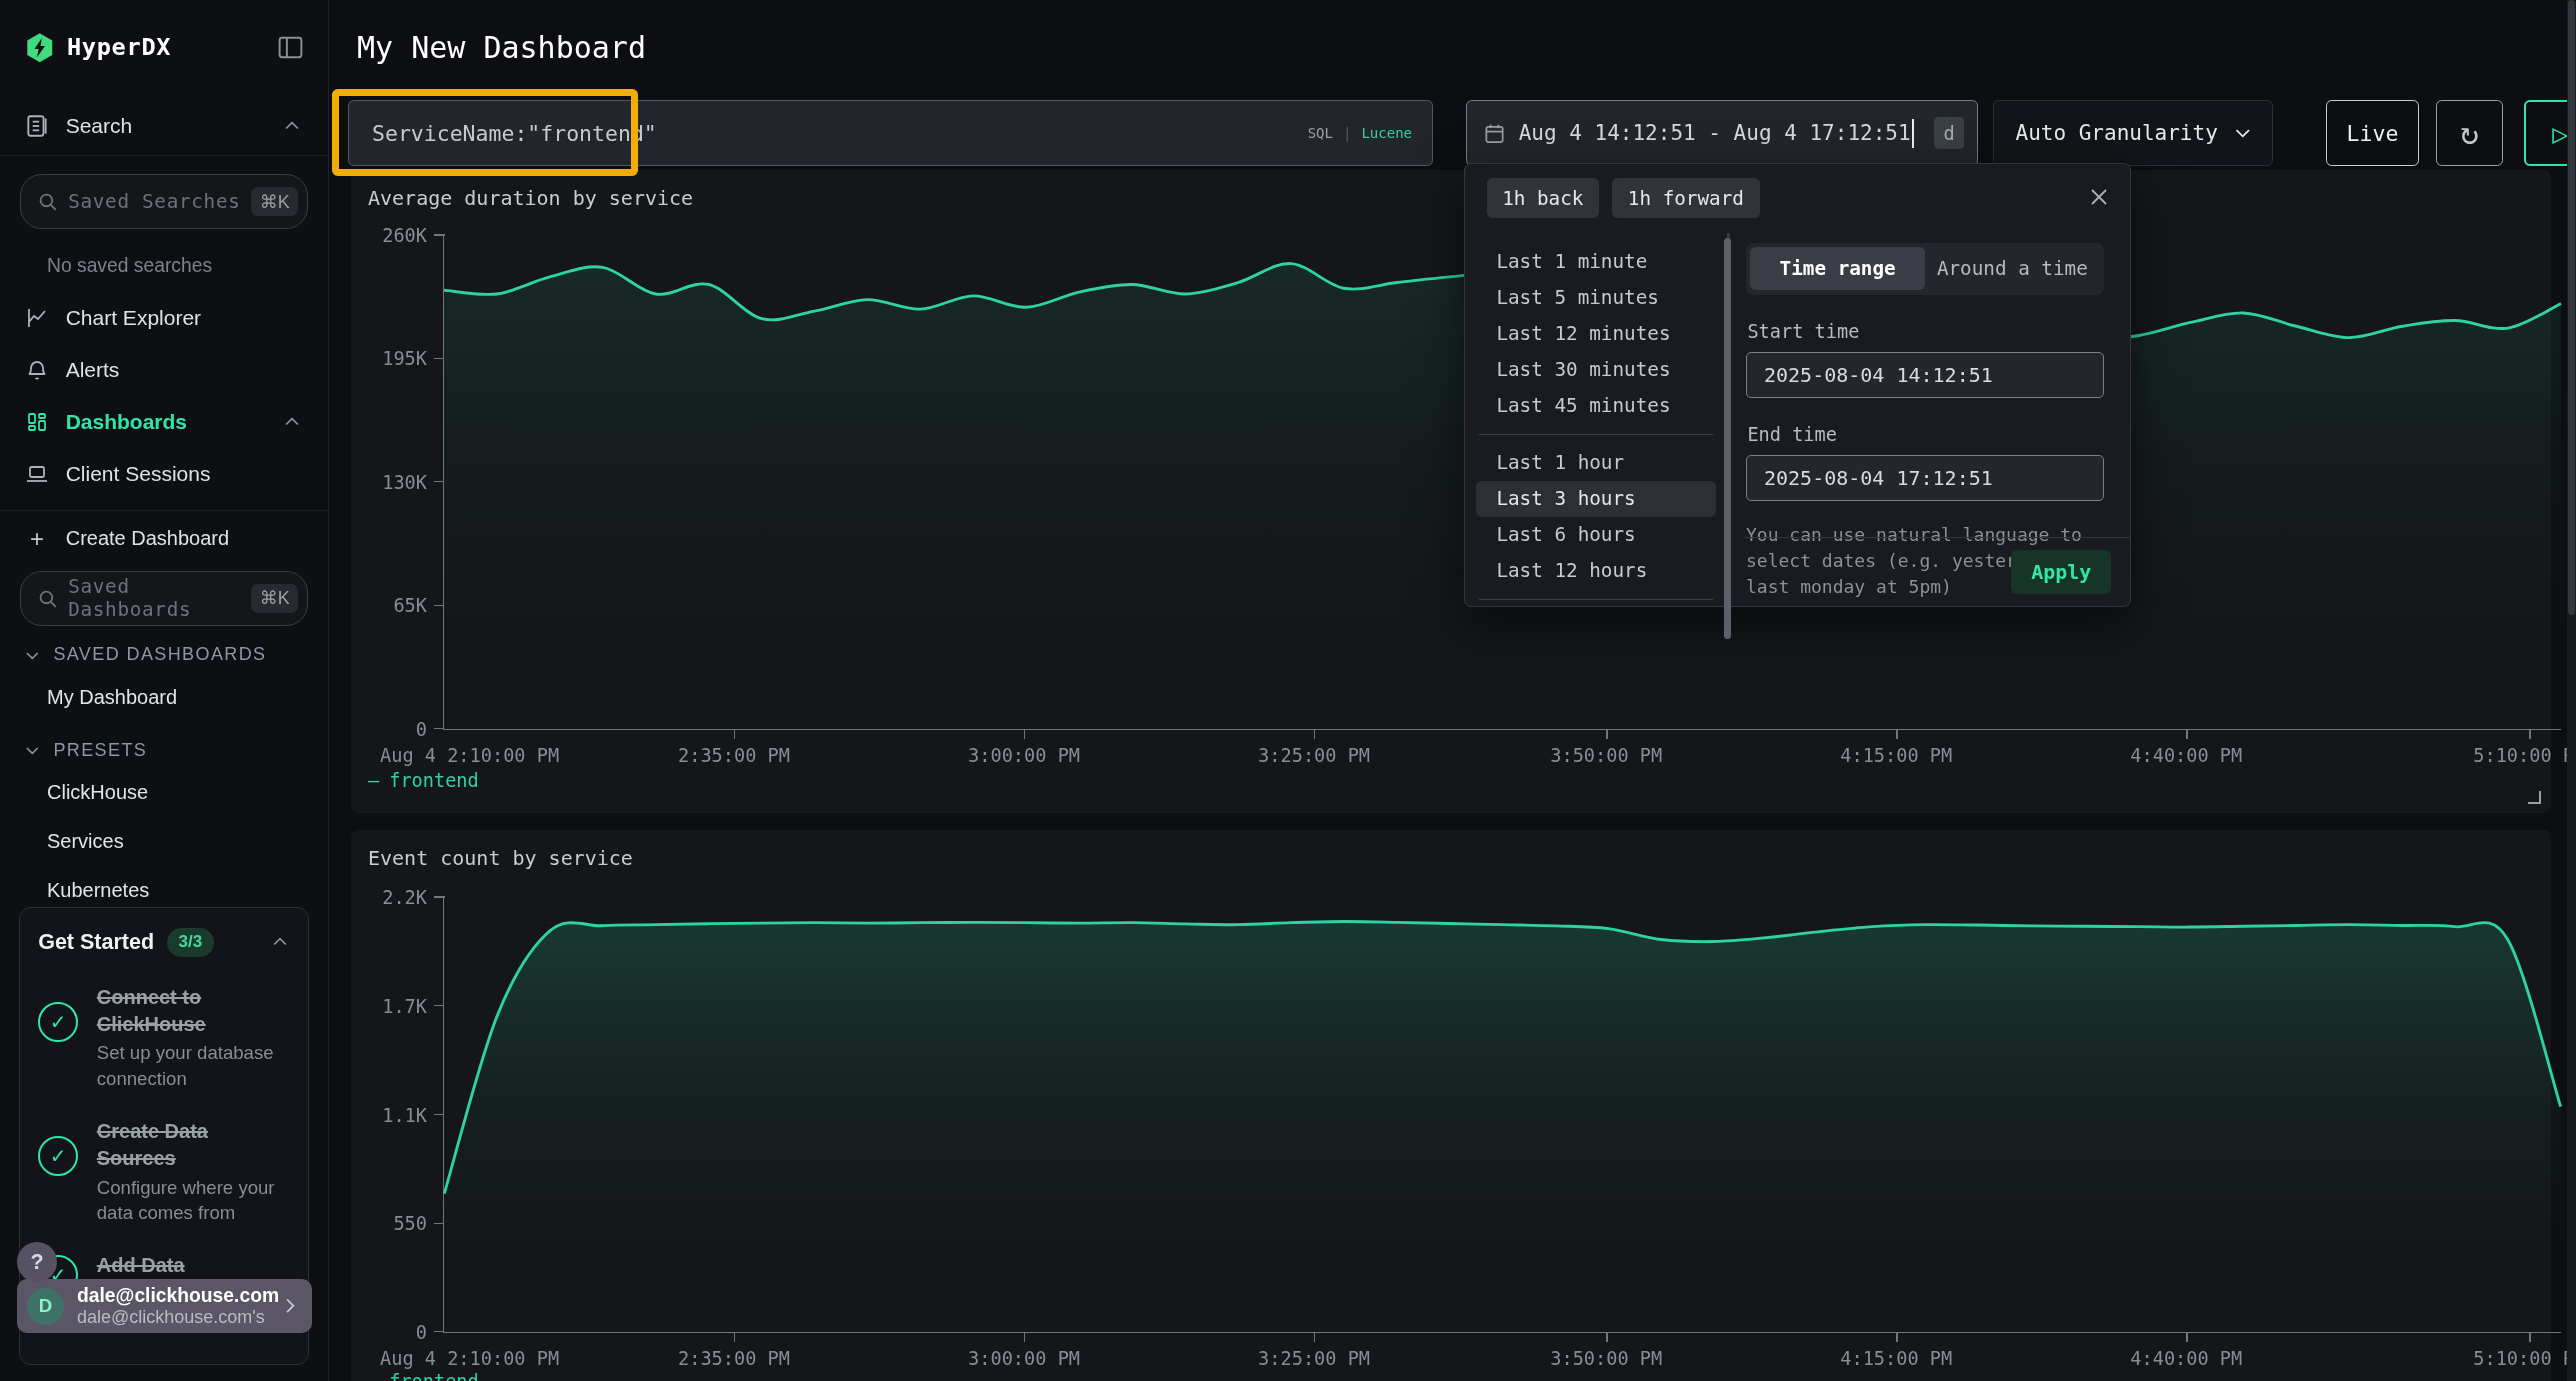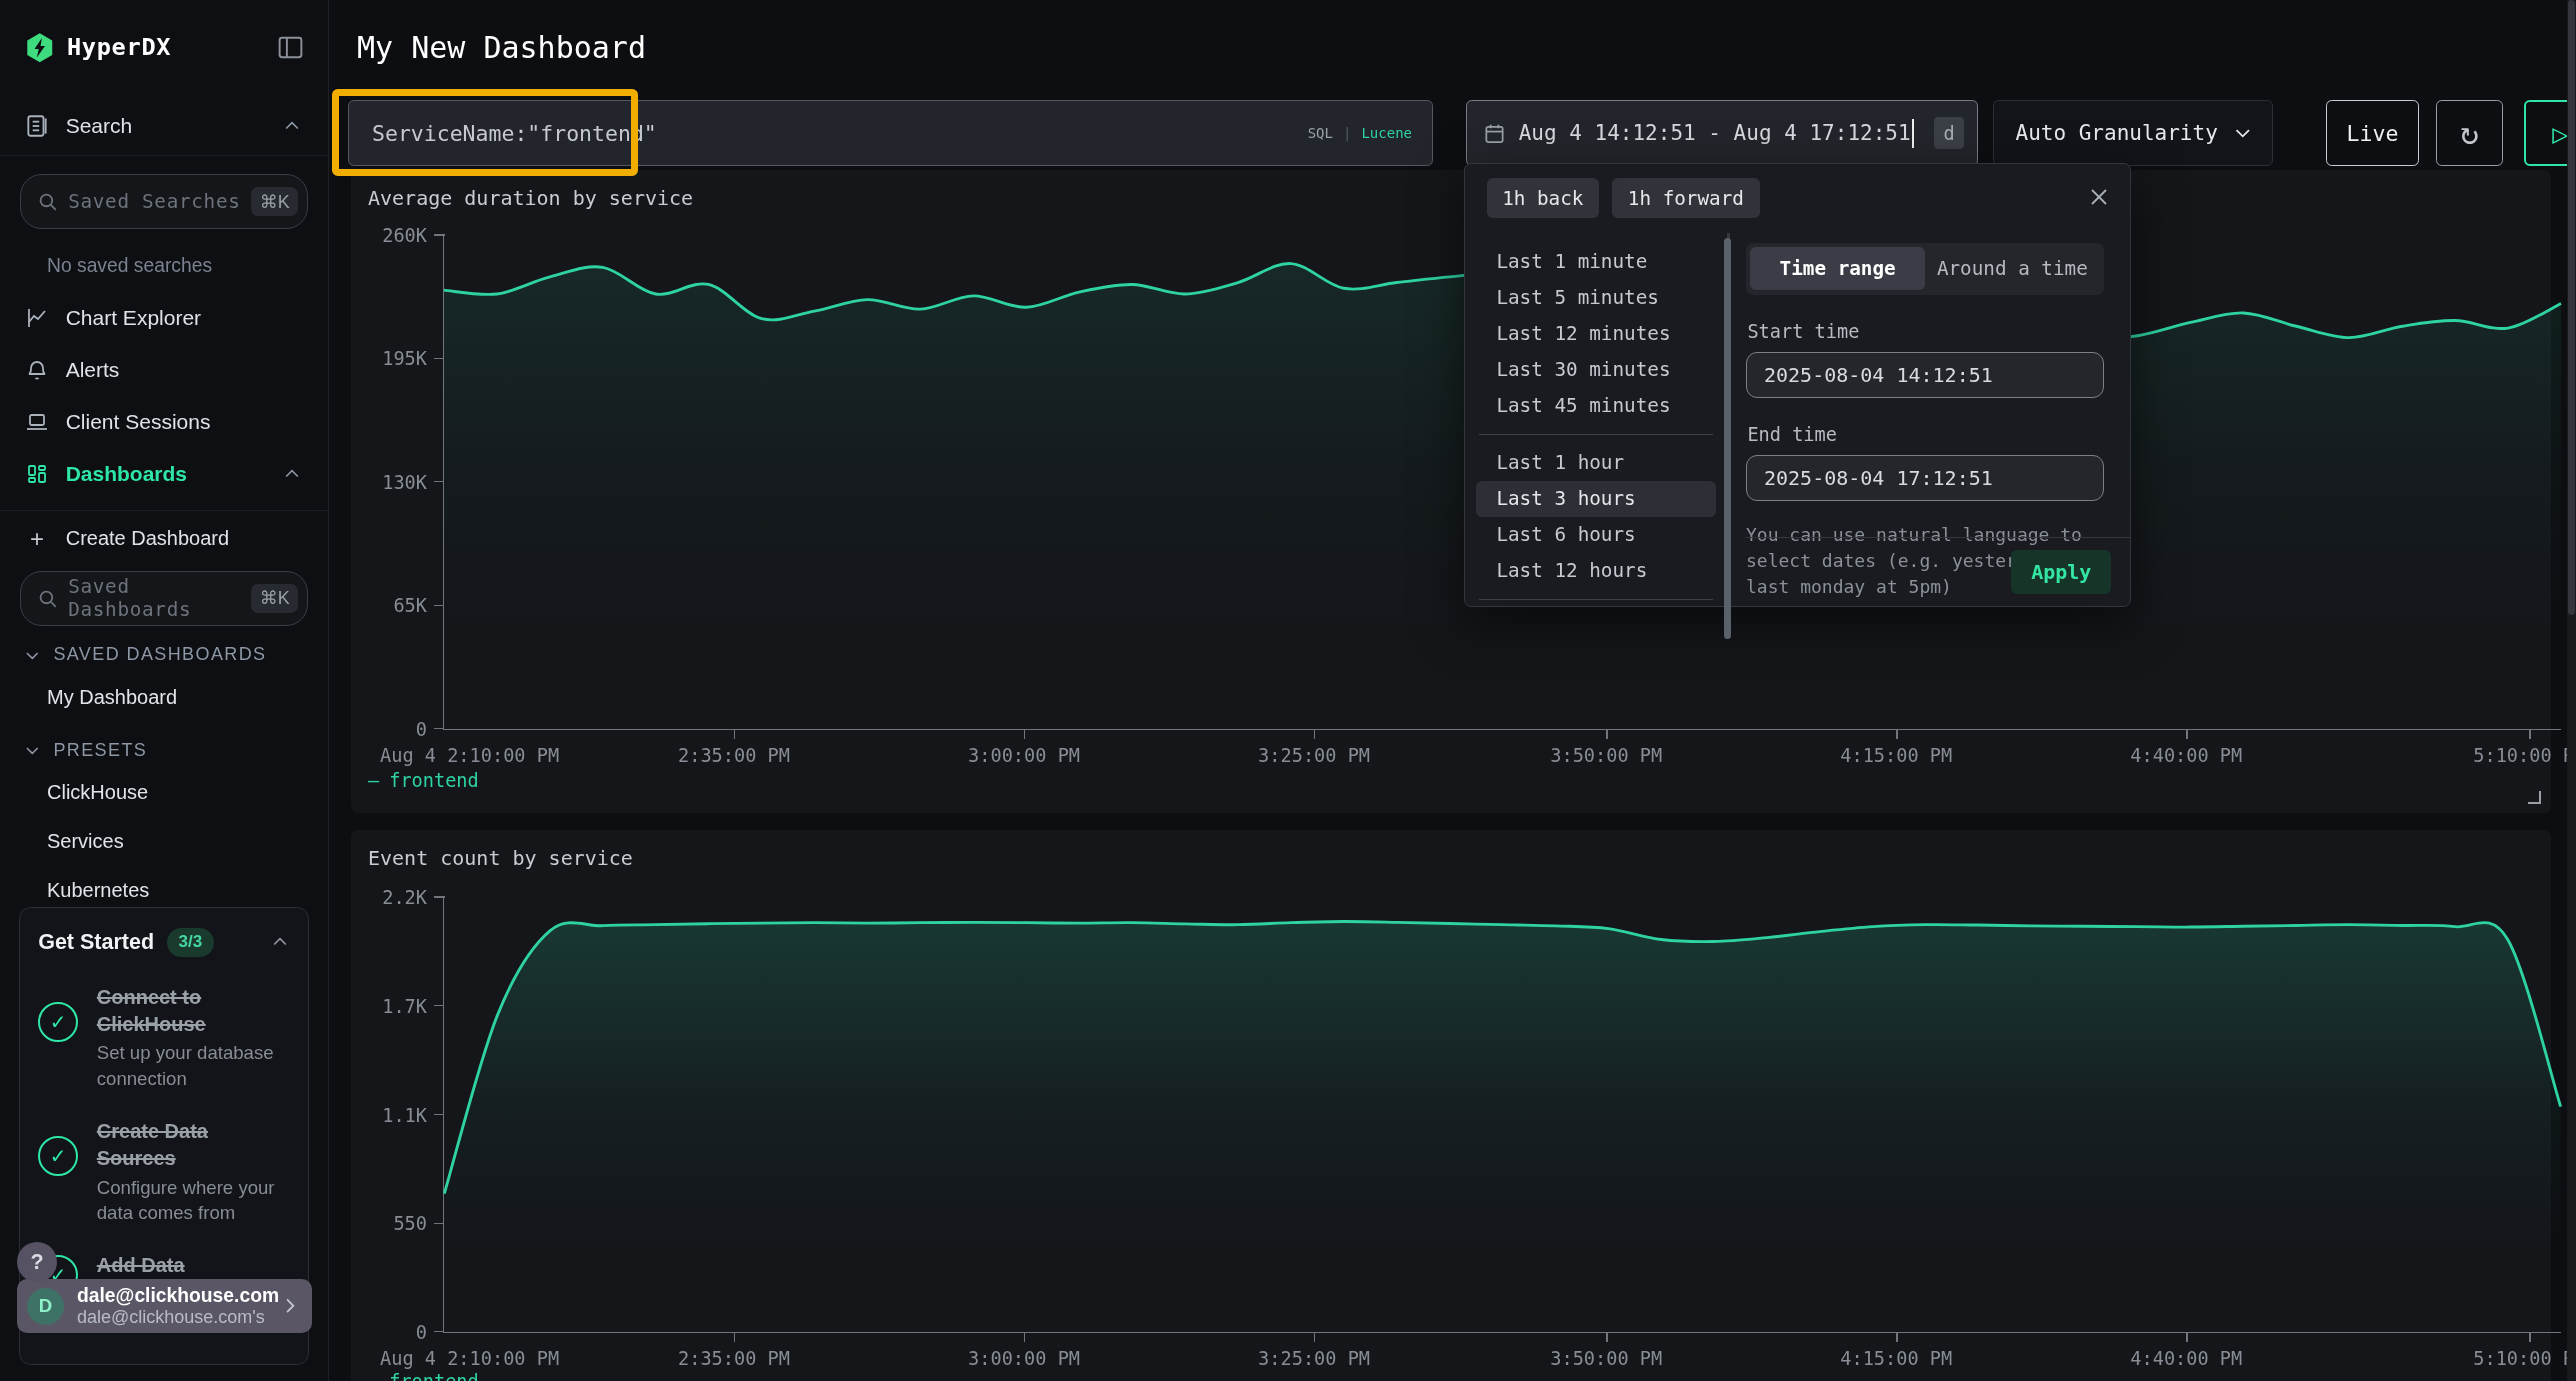--- a/index.html
+++ b/index.html
@@ -139,21 +139,21 @@
   .tp-item { height:36px; line-height:36px; padding-left:20px; font-size:19.3px; color:#c6cad0; border-radius:5.7px; cursor:pointer; white-space:nowrap; }
   .tp-item.selected { background:#2c2f36; color:#e4e6e9; }
   .tp-list hr { border:none; border-top:1.4px solid #3c4046; margin:10px 2.9px; }
   .tp-scroll { position:absolute; left:262px; top:69px; bottom:0; width:2.9px; background:#34383e; }
   .tp-thumb { position:absolute; left:259px; top:74px; height:401px; width:7.2px; border-radius:3.6px; background:#5b616a; }
   .tp-form { flex:1; padding:10px 26px 0 23px; }
   .tp-tabs { background:#24262c; border-radius:7.2px; display:flex; padding:4.3px; }
   .tp-tab { flex:1; text-align:center; font-size:19.3px; color:#b6bac0; padding:10px 0; border-radius:5.7px; cursor:pointer; }
   .tp-tab.active { background:#3a3d45; color:#fff; font-weight:bold; }
   .tp-label { color:#b7bbc1; font-size:18.6px; margin:26px 0 10px 1.4px; }
-  .tp-input { height:46px; background:#24262c; border:1.4px solid #7b8088; border-radius:11px; display:flex; align-items:center;
+  .tp-input { height:46px; background:#24262c; border:1.4px solid #7b8088; border-radius:5px; display:flex; align-items:center;
               padding-left:17px; font-size:20px; color:#d7dade; }
   .tp-hint { color:#8b9199; font-size:18px; line-height:1.45; margin-top:21.5px; }
   .tp-footer { position:absolute; left:280px; right:0; bottom:0; height:69px; border-top:1.4px solid #33373d;
                display:flex; align-items:center; justify-content:flex-end; padding-right:18.6px; }
   .apply-btn { background:#163428; color:#33e6a3; font-weight:bold; font-size:20px; border-radius:5.7px; padding:10px 20px; cursor:pointer; }
 
   
   #page-scrollbar { position:absolute; right:0; top:0; width:8.6px; height:1381px; background:#17191d; }
   #page-scroll-thumb { position:absolute; right:0.7px; top:0; width:7.2px; height:615px; border-radius:3.6px; background:#33373d; }
 
@@ -218,42 +218,42 @@
     </div>
     <div class="nav-item">
       <span class="ic">
         <svg class="ic-svg" width="24" height="24" viewBox="0 0 24 24" fill="none" stroke="currentColor" stroke-width="1.8">
             <path d="M6 10a6 6 0 0 1 12 0c0 5 2 6 2 6H4s2-1 2-6"></path>
             <path d="M10.5 20a2 2 0 0 0 3 0"></path>
           </svg>
       </span>
       <span class="lbl">Alerts</span>
     </div>
-    <div class="nav-item">
-      <span class="ic">
-        <svg class="ic-svg" width="24" height="24" viewBox="0 0 24 24" fill="none" stroke="currentColor" stroke-width="1.8">
-            <rect x="5" y="5" width="14" height="10" rx="1.5"></rect>
-            <line x1="2" y1="19" x2="22" y2="19"></line>
-          </svg>
-      </span>
-      <span class="lbl">Client Sessions</span>
-    </div>
     <div class="nav-item active">
       <span class="ic">
         <svg class="ic-svg" width="24" height="24" viewBox="0 0 24 24" fill="none" stroke="currentColor" stroke-width="1.8">
             <rect x="4" y="4" width="6" height="9" rx="1"></rect>
             <rect x="4" y="16" width="6" height="4" rx="1"></rect>
             <rect x="14" y="4" width="6" height="4" rx="1"></rect>
             <rect x="14" y="11" width="6" height="9" rx="1"></rect>
           </svg>
       </span>
       <span class="lbl">Dashboards</span>
       <svg class="ic-svg" width="20" height="20" viewBox="0 0 24 24" fill="none" stroke="#8d97a5" stroke-width="2">
           <polyline points="5,15 12,8 19,15"></polyline>
         </svg>
+    </div>
+    <div class="nav-item">
+      <span class="ic">
+        <svg class="ic-svg" width="24" height="24" viewBox="0 0 24 24" fill="none" stroke="currentColor" stroke-width="1.8">
+            <rect x="5" y="5" width="14" height="10" rx="1.5"></rect>
+            <line x1="2" y1="19" x2="22" y2="19"></line>
+          </svg>
+      </span>
+      <span class="lbl">Client Sessions</span>
     </div>
   </div>
   <div class="side-divider"></div>
 
   <div class="nav-item" style="height:56px;">
     <span class="ic" style="font-size:24px; color:#c8ccd2;">+</span>
     <span class="lbl" style="font-size:20px;">Create Dashboard</span>
   </div>
 
   <div class="pill-input" style="margin-top:4.3px;">

